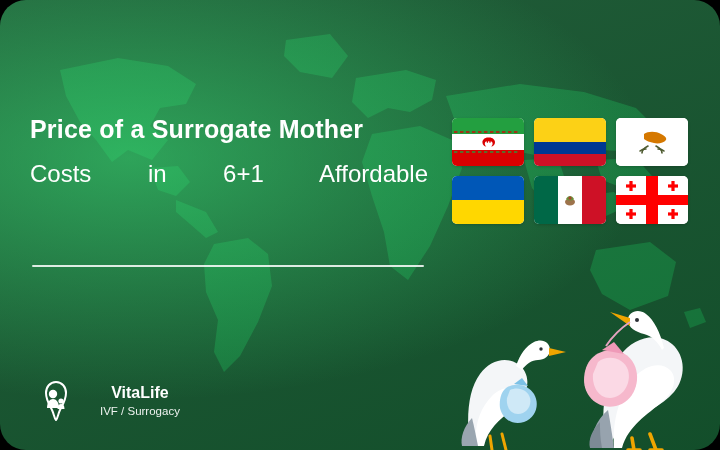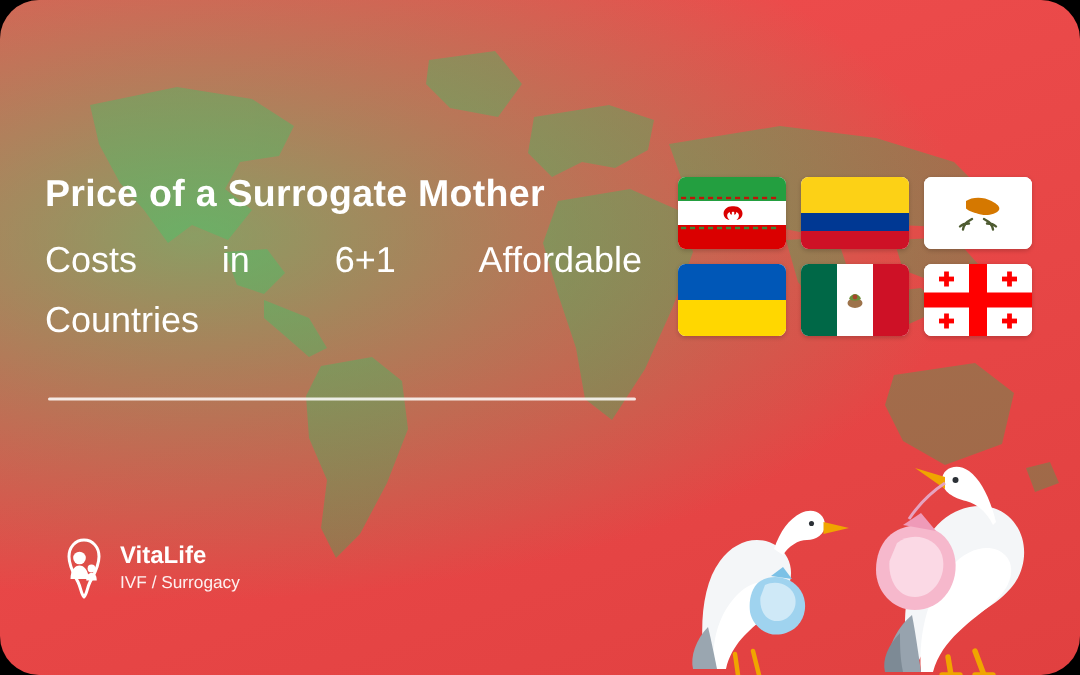--- a/index.html
+++ b/index.html
@@ -11,21 +11,21 @@
     width: 720px;
     height: 450px;
     overflow: hidden;
     font-family: "Liberation Sans", sans-serif;
   }
 
   .card {
     position: relative;
     width: 720px;
     height: 450px;
-    background: #ef4444;
+    background: #14532d;
     border-radius: 26px;
     overflow: hidden;
   }
 
   
   .worldmap {
     position: absolute;
     inset: 0;
     opacity: 0.33;
     pointer-events: none;
@@ -110,24 +110,25 @@
     bottom: 0;
     width: 300px;
     height: 200px;
   }
   .storks svg { display: block; width: 100%; height: 100%; }
 
   
   .brand {
     position: absolute;
     left: 36px;
-    bottom: 48px;
+    bottom: 26px;
     display: flex;
     align-items: center;
-    gap: 4px;
+    gap: 24px;
+    text-align: center;
   }
   .brand-mark {
     width: 40px;
     height: 46px;
     flex: 0 0 auto;
   }
   .brand-mark svg { display: block; width: 100%; height: 100%; }
   .brand-text { display: flex; flex-direction: column; justify-content: center; }
   .brand-name {
     color: #ffffff;
@@ -174,21 +175,20 @@
         <path d="M684 312 L700 308 L706 322 L690 328 Z"></path>
       </g>
     </svg>
   </div>
 
   <div class="overlay"></div>
 
   <div class="headline">
     <div class="title-line1">Price of a Surrogate Mother</div>
     <div class="title-line2">Costs in 6+1 Affordable</div>
-    <div class="title-line3">Countries</div>
   </div>
   <div class="rule"></div>
 
   <div class="flags">
 
     <div class="flag">
       <svg viewBox="0 0 72 48" aria-hidden="true">
         <rect width="72" height="16" fill="#239f40"></rect>
         <rect y="16" width="72" height="16" fill="#ffffff"></rect>
         <rect y="32" width="72" height="16" fill="#da0000"></rect>

